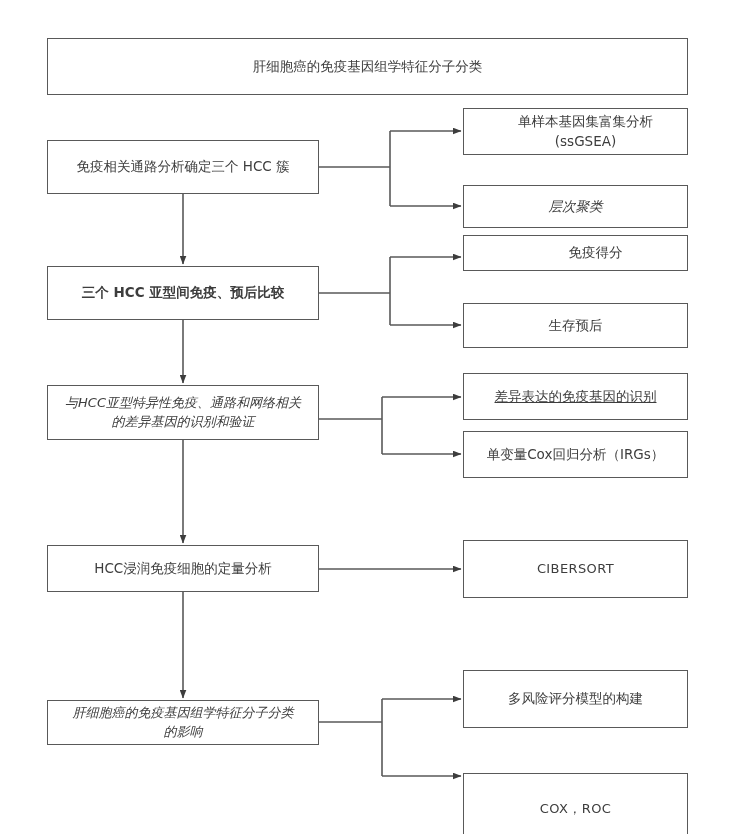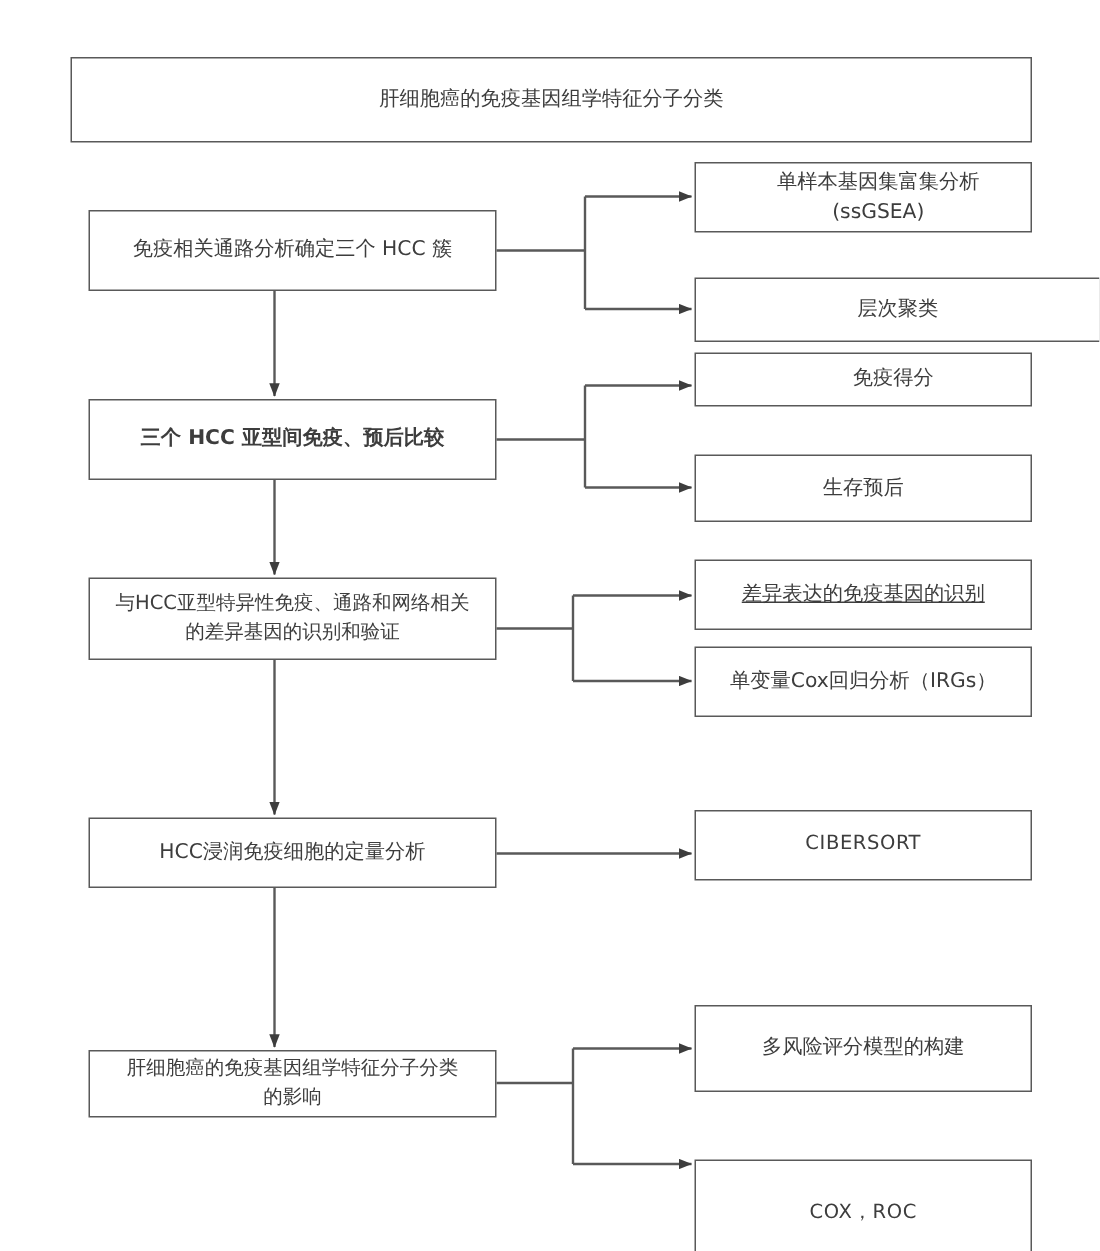--- a/index.html
+++ b/index.html
@@ -38,22 +38,22 @@
     line-height: 1.45;
     color: #3d3d3d;
     padding: 2px 8px;
   }
   .node .label {
     display: block;
     width: 100%;
     white-space: pre-line;
   }
   .title-node { font-size: 13.5px; }
-  .stage-node { font-size: 13.5px; margin-left: 12px; }
-  .stage-node.two-line { font-size: 13px; }
+  .stage-node { font-size: 13.5px; }
+  .stage-node.two-line { font-size: 13px; font-style: italic; }
   .detail-node { font-size: 13.5px; }
   .detail-node.latin { font-size: 13px; letter-spacing: 0.4px; }
 </style>
 </head>
 <body>
 
 <div id="canvas">
 
   <svg id="edges" width="733" height="834" viewBox="0 0 733 834" xmlns="http://www.w3.org/2000/svg">
     <defs>
@@ -113,21 +113,21 @@
   <div class="node title-node" style="left:47px; top:38px; width:641px; height:57px;">
     <span class="label">肝细胞癌的免疫基因组学特征分子分类</span>
   </div>
 
   <div class="node stage-node" style="left:47px; top:140px; width:272px; height:54px;">
     <span class="label">免疫相关通路分析确定三个 HCC 簇</span>
   </div>
   <div class="node detail-node" style="left:463px; top:108px; width:225px; height:47px;padding-left:28px;">
     <span class="label">单样本基因集富集分析 (ssGSEA)</span>
   </div>
-  <div class="node detail-node" style="left:463px; top:185px; width:271px; height:43px;">
+  <div class="node detail-node" style="left:463px; top:185px; width:225px; height:43px;font-style:italic;">
     <span class="label">层次聚类</span>
   </div>
 
   <div class="node stage-node" style="left:47px; top:266px; width:272px; height:54px;font-weight:bold;">
     <span class="label">三个 HCC 亚型间免疫、预后比较</span>
   </div>
   <div class="node detail-node" style="left:463px; top:235px; width:225px; height:36px;padding-left:48px;">
     <span class="label">免疫得分</span>
   </div>
   <div class="node detail-node" style="left:463px; top:303px; width:225px; height:45px;">
@@ -141,21 +141,21 @@
   <div class="node detail-node" style="left:463px; top:373px; width:225px; height:47px;text-decoration:underline;">
     <span class="label">差异表达的免疫基因的识别</span>
   </div>
   <div class="node detail-node" style="left:463px; top:431px; width:225px; height:47px;">
     <span class="label">单变量Cox回归分析（IRGs）</span>
   </div>
 
   <div class="node stage-node" style="left:47px; top:545px; width:272px; height:47px;">
     <span class="label">HCC浸润免疫细胞的定量分析</span>
   </div>
-  <div class="node detail-node latin" style="left:463px; top:540px; width:225px; height:47px;">
+  <div class="node detail-node latin" style="left:463px; top:540px; width:225px; height:58px;">
     <span class="label">CIBERSORT</span>
   </div>
 
   <div class="node stage-node two-line" style="left:47px; top:700px; width:272px; height:45px;">
     <span class="label">肝细胞癌的免疫基因组学特征分子分类
 的影响</span>
   </div>
   <div class="node detail-node" style="left:463px; top:670px; width:225px; height:58px;">
     <span class="label">多风险评分模型的构建</span>
   </div>

